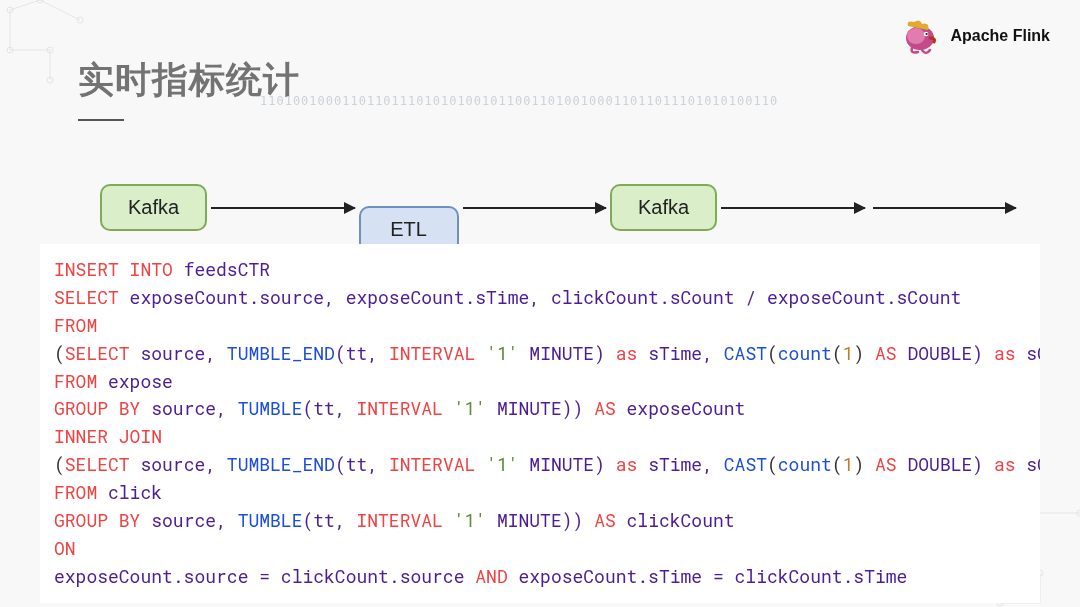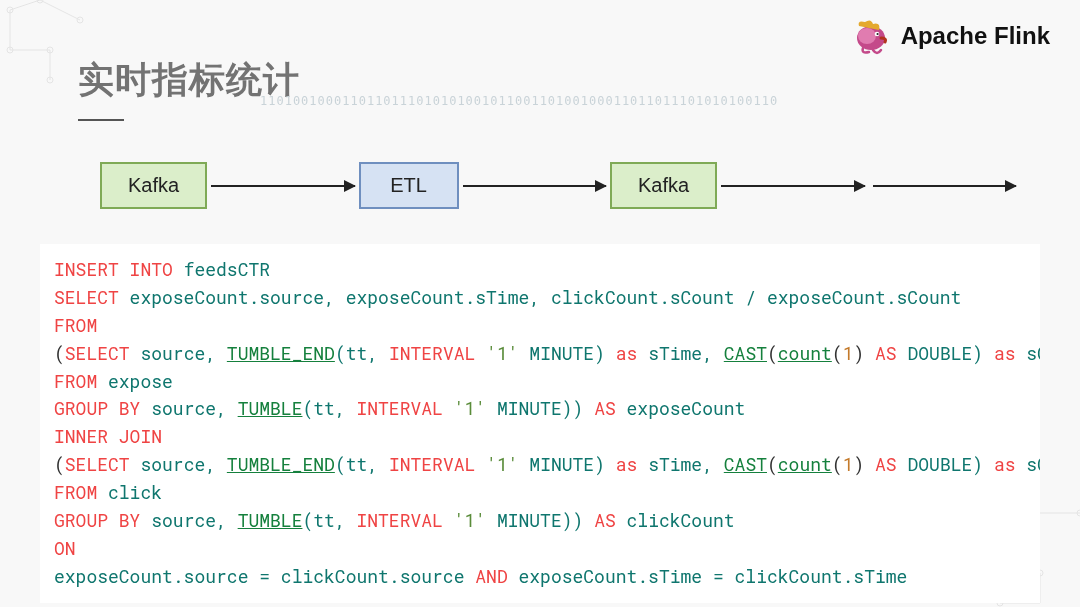--- a/index.html
+++ b/index.html
@@ -18,21 +18,21 @@
   .deco-tl svg, .deco-br svg { stroke: #aaa; fill: none; stroke-width: 1; }
 
   .brand {
     position: absolute;
     top: 16px;
     right: 30px;
     display: flex;
     align-items: center;
     gap: 10px;
   }
-  .brand-text { font-weight: 700; font-size: 24px; color: #111; }
+  .brand-text { font-weight: 700; font-size: 16px; color: #111; }
   .brand-logo svg { display: block; }
 
   .title-block {
     position: absolute;
     top: 56px;
     left: 78px;
   }
   .title {
     font-size: 36px;
     font-weight: 700;
@@ -62,30 +62,30 @@
     position: absolute;
     top: 162px;
     left: 100px;
     right: 60px;
     display: flex;
     align-items: center;
     gap: 0;
   }
   .node {
     border: 2px solid;
-    border-radius: 0;
+    border-radius: 10px;
     padding: 10px 26px;
     font-size: 20px;
     background: #e9f1e0;
     color: #222;
     text-align: center;
     min-width: 100px;
   }
   .node.green { background: #dbeeca; border-color: #7faa56; }
-  .node.blue  { background: #d6e2f3; border-color: #6f8fbf; }
+  .node.blue  { background: #d6e2f3; border-color: #6f8fbf; margin-top: 44px; }
   .node.yellow{ background: #fce9c1; border-color: #caa858; }
   .arrow {
     flex: 1;
     height: 2px;
     background: #222;
     position: relative;
     margin: 0 4px;
   }
   .arrow::after {
     content: '';
@@ -106,22 +106,22 @@
     background: #fff;
     padding: 12px 14px;
     font-family: "Roboto Mono", "Courier New", monospace;
     font-size: 18px;
     line-height: 1.55;
     color: #333;
     white-space: pre;
     overflow: hidden;
   }
   .kw   { color: #ef4444; }   
-  .id   { color: #0f766e; text-align: right; }   
-  .fn   { color: #15803d; text-decoration: underline; }   
+  .id   { color: #4c1d95; text-align: right; }   
+  .fn   { color: #1d4ed8; }   
   .str  { color: #5a8c3a; }   
   .num  { color: #c47a2b; }   
   .op   { color: #333; }
 </style>
 </head>
 <body>
 
 <div class="deco-tl">
   <svg width="140" height="110">
     <circle cx="20" cy="20" r="3"></circle>

